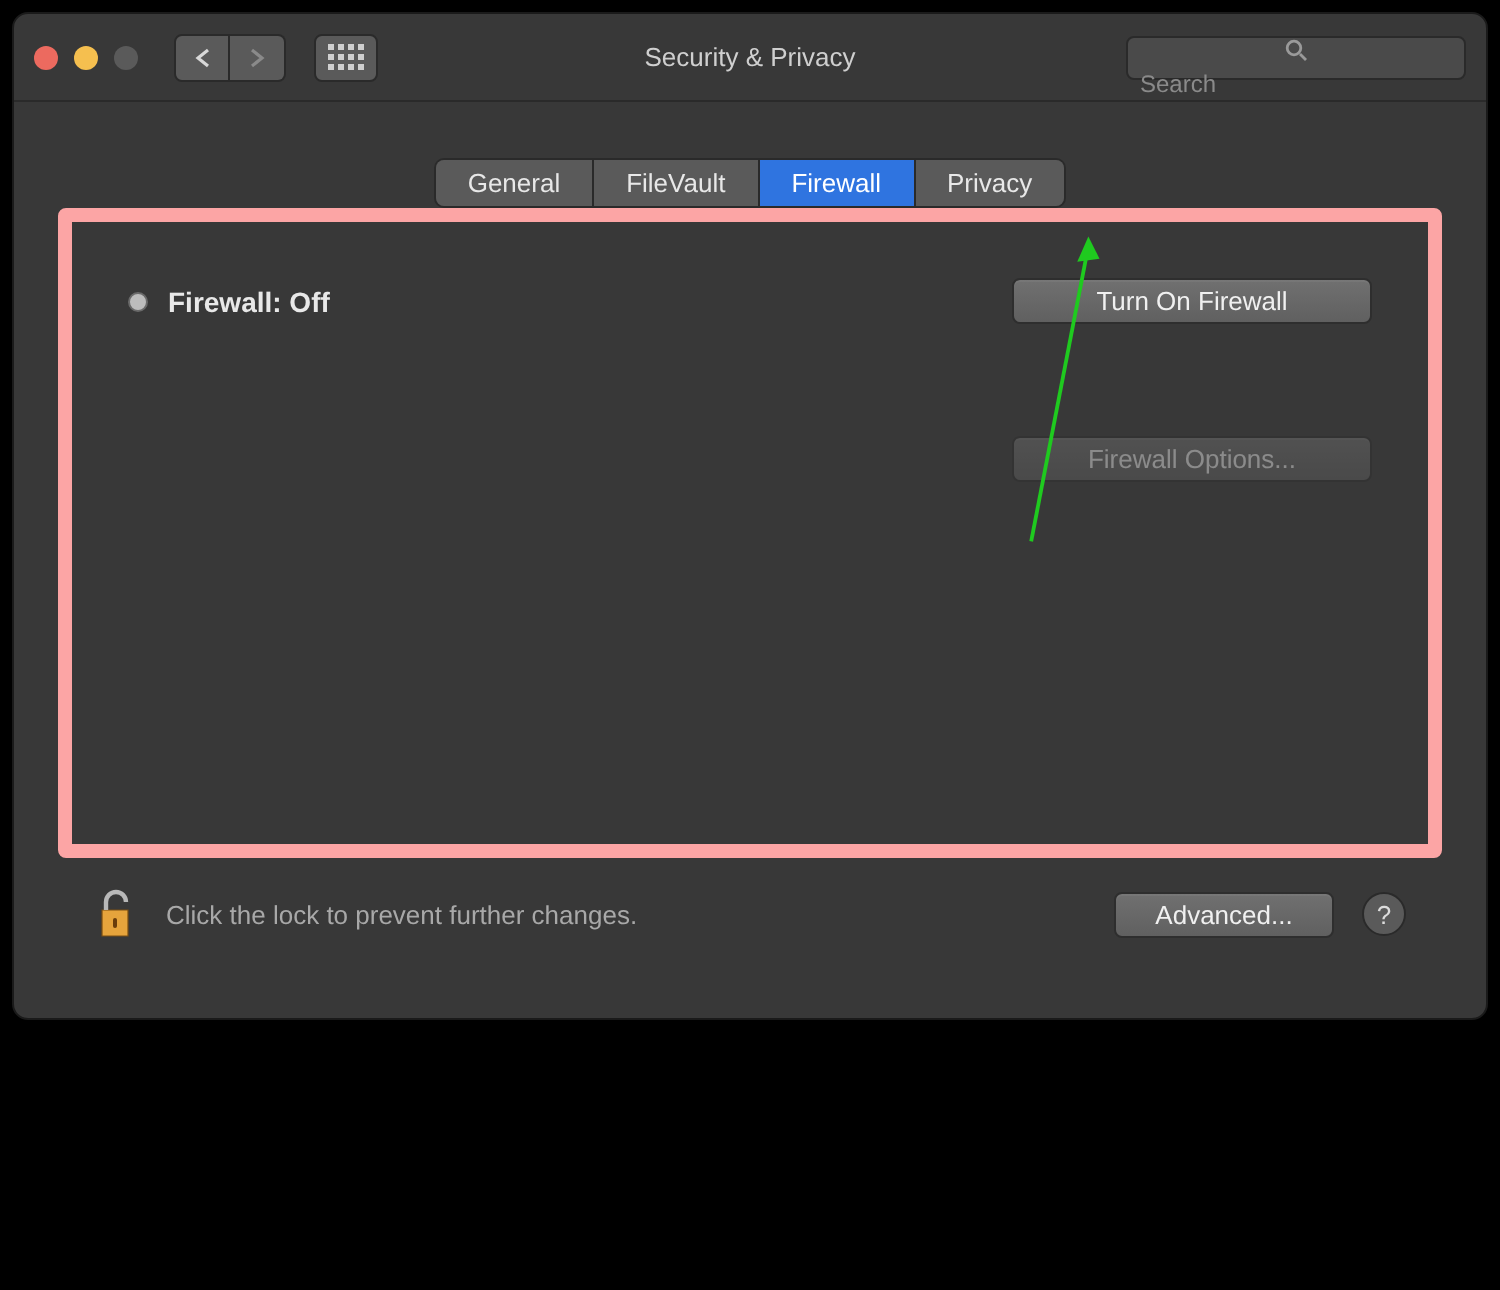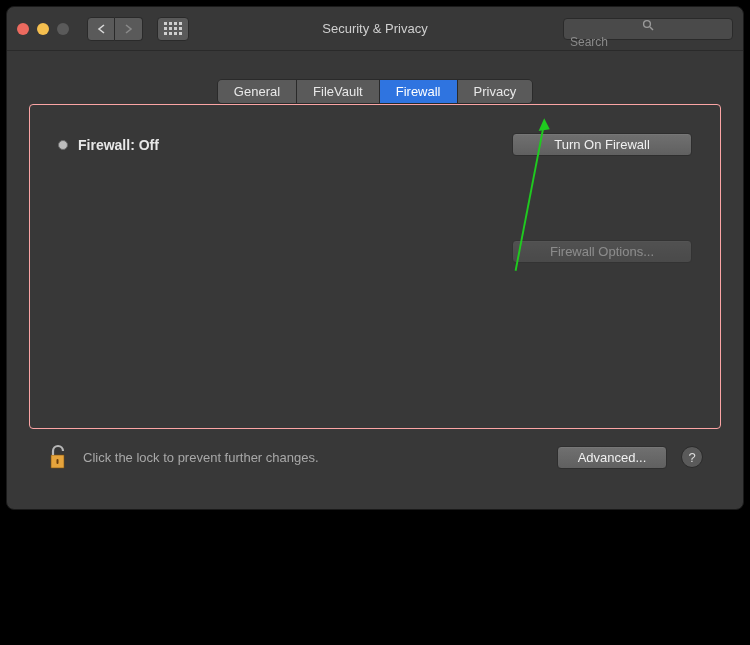--- a/index.html
+++ b/index.html
@@ -107,41 +107,41 @@
 
     .pane {
       flex:1;
       margin:10px 18px 18px;
       position:relative;
     }
     .groupbox {
       position:absolute;
       left:4px; right:4px;
       top:-10px; bottom:62px;
-      border:1px solid #fca5a5;
+      border:7px solid #fca5a5;
       border-radius:4px;
       padding:28px 28px 20px;
     }
     .status-row{display:flex;align-items:center;gap:10px;}
     .dot{width:10px;height:10px;border-radius:50%;background:#bdbdbd;border:1px solid #6a6a6a;}
     .status-label{font-size:14px;font-weight:600;color:#e8e8e8;}
     .btn{
       background:#6a6a6a;
       background:linear-gradient(#707070,#606060);
       border:1px solid #2e2e2e;
       border-radius:4px;
       color:#f0f0f0;
       padding:3px 18px;
       font-size:13px;
       cursor:pointer;
       box-shadow: 0 1px 0 rgba(255,255,255,.05) inset;
     }
     .btn.disabled{opacity:.45;cursor:default;}
     .turn-on{ margin-left:auto; width:180px; text-align:center;}
-    .fw-options{ margin-top:84px; width:180px; float:right; text-align:center;}
+    .fw-options{ margin-top:56px; width:180px; float:right; text-align:center;}
     .desc{margin-top:24px;font-size:14px;color:#d6d6d6;max-width:640px;line-height:1.35;}
 
     .footer{
       position:absolute;
       left:22px; right:22px; bottom:20px;
       display:flex; align-items:center; gap:14px;
     }
     .lock-text{color:#a8a8a8;font-size:13px;}
     .adv-btn{margin-left:auto;width:110px;}
     .help{

